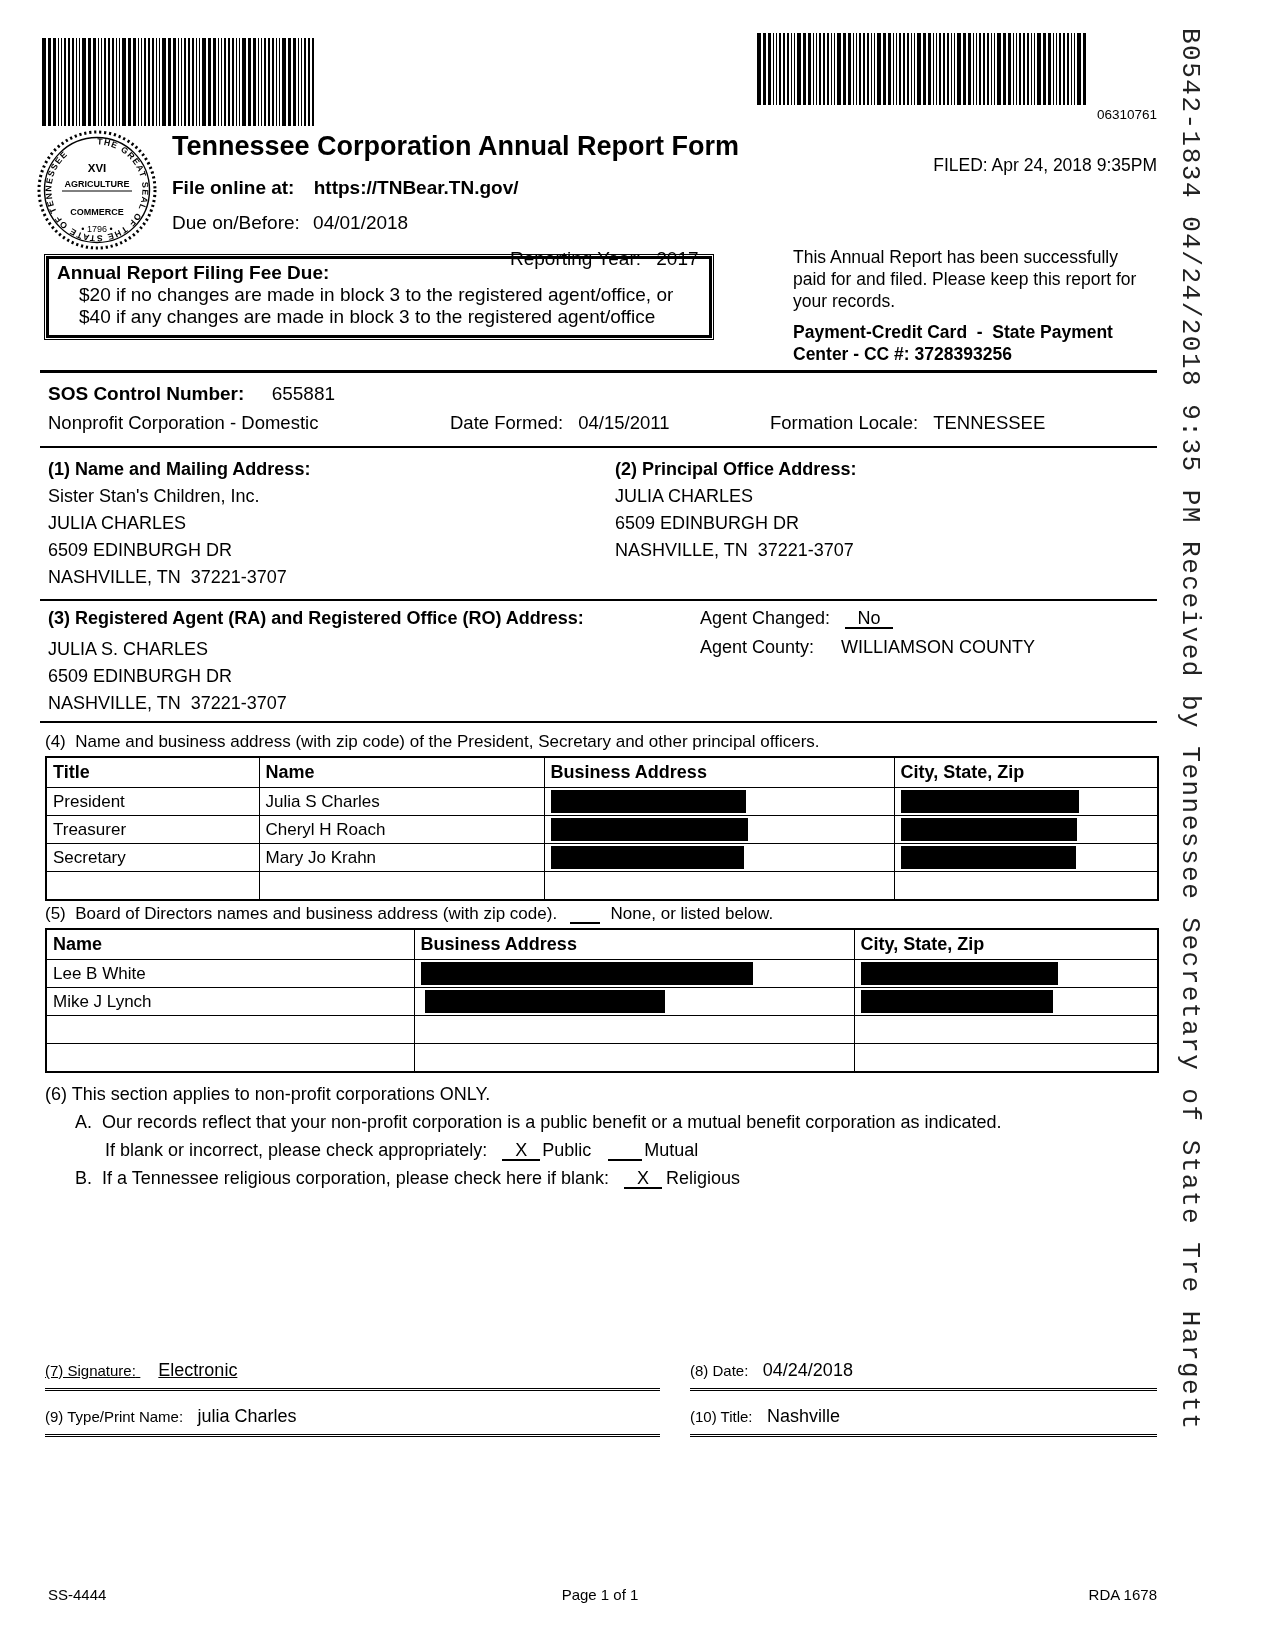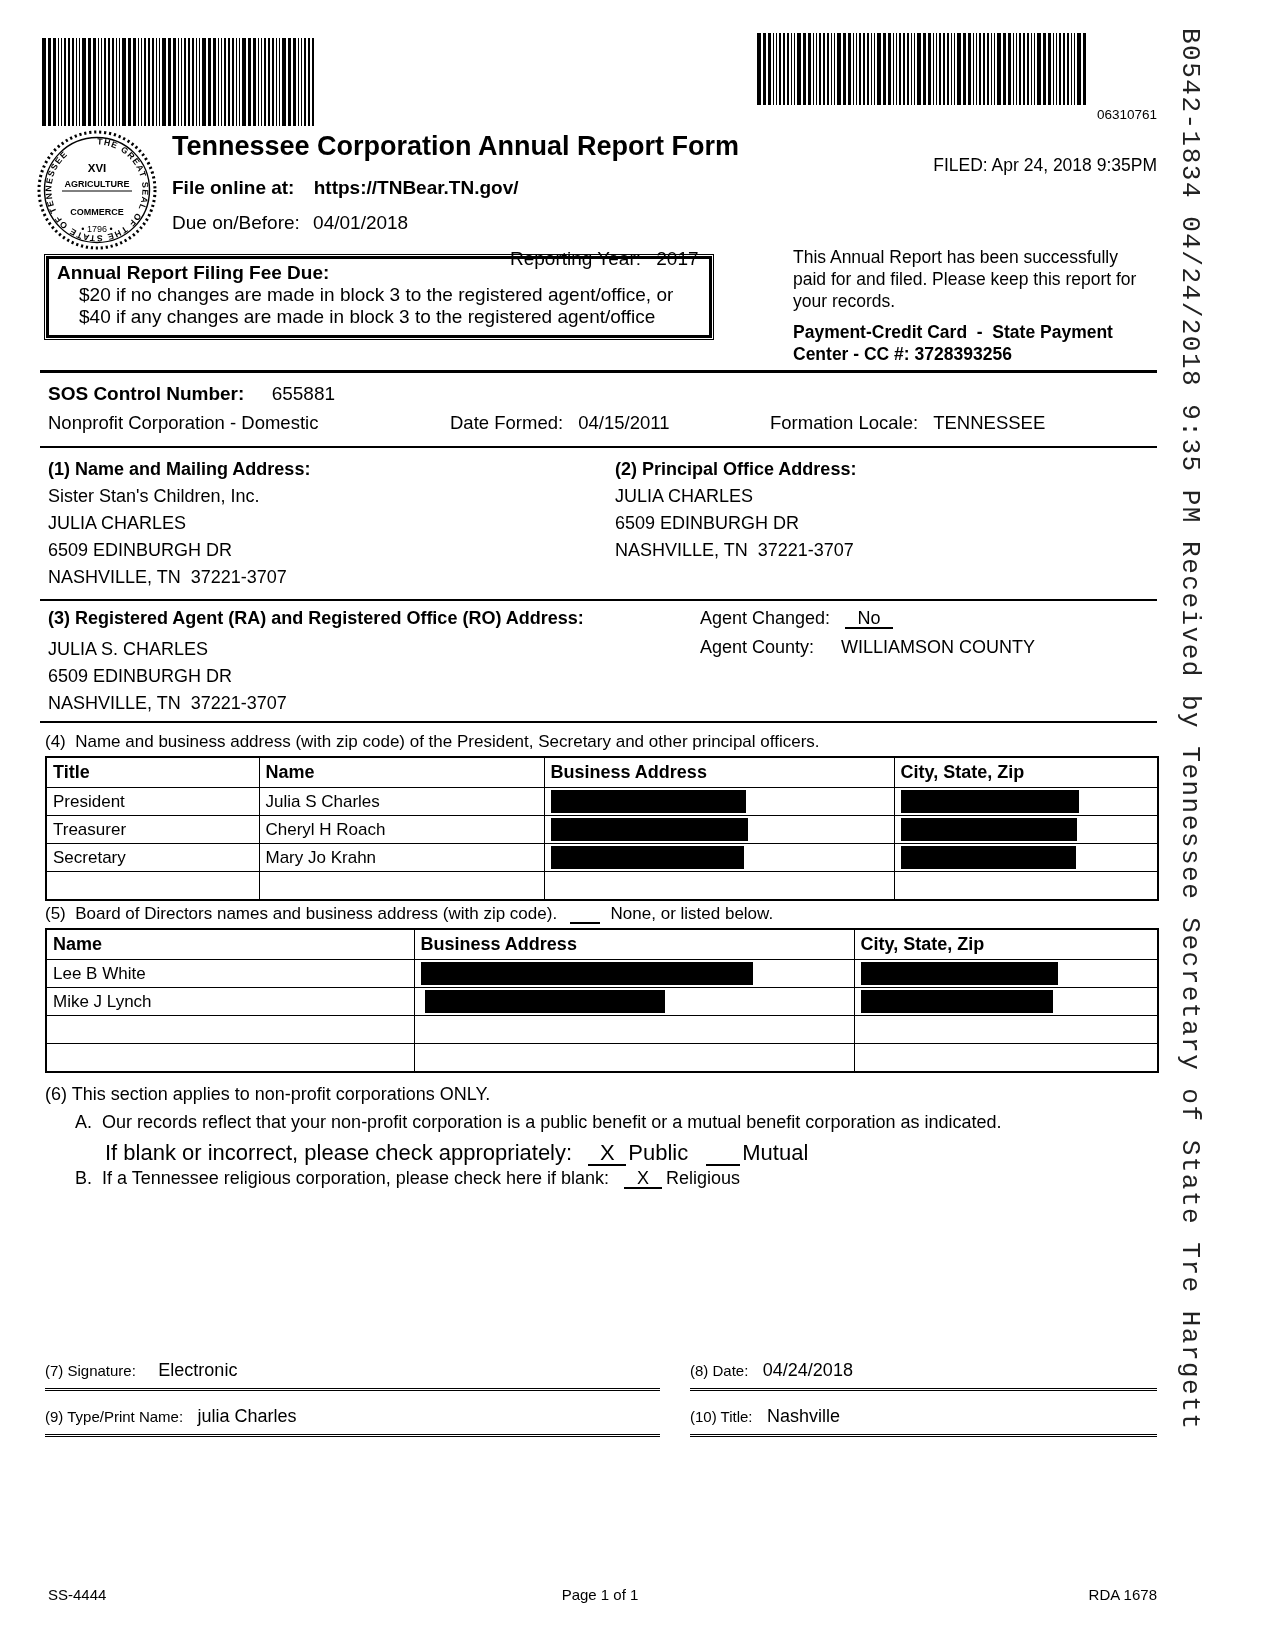--- a/index.html
+++ b/index.html
@@ -230,31 +230,31 @@
     <tr>
       <td></td>
           <td></td>
           <td></td>
     </tr>
   </tbody>
     </table>
 
   <div class="abs pre" style="left:45px;top:1084px;font-size:18px;">(6) This section applies to non-profit corporations ONLY.</div>
   <div class="abs pre" style="left:75px;top:1112px;font-size:18px;">A.  Our records reflect that your non-profit corporation is a public benefit or a mutual benefit corporation as indicated.</div>
-  <div class="abs" style="left:105px;top:1140px;font-size:22px;">
+  <div class="abs" style="left:105px;top:1140px;font-size:18px;">
     <span>If blank or incorrect, please check appropriately:</span>
     <span class="blank" style="min-width:38px;margin-left:10px;">X</span><span style="margin-left:2px;">Public</span>
     <span class="blank" style="min-width:34px;margin-left:12px;">&nbsp;</span><span style="margin-left:2px;">Mutual</span>
   </div>
   <div class="abs" style="left:75px;top:1168px;font-size:18px;">
     <span class="pre">B.  If a Tennessee religious corporation, please check here if blank:</span>
     <span class="blank" style="min-width:38px;margin-left:10px;">X</span><span style="margin-left:4px;">Religious</span>
   </div>
 
-  <div class="abs" style="left:45px;top:1360px;">
+  <div class="abs" style="left:45px;top:1360px;text-decoration:underline;">
     <span class="small-label">(7) Signature:</span>
     <span class="sig-val">Electronic</span>
   </div>
   <div class="sig-line" style="left:45px;top:1388px;width:615px;"></div>
   <div class="abs" style="left:690px;top:1360px;">
     <span class="small-label">(8) Date:</span>
     <span class="sig-val" style="margin-left:10px;">04/24/2018</span>
   </div>
   <div class="sig-line" style="left:690px;top:1388px;width:467px;"></div>
 

